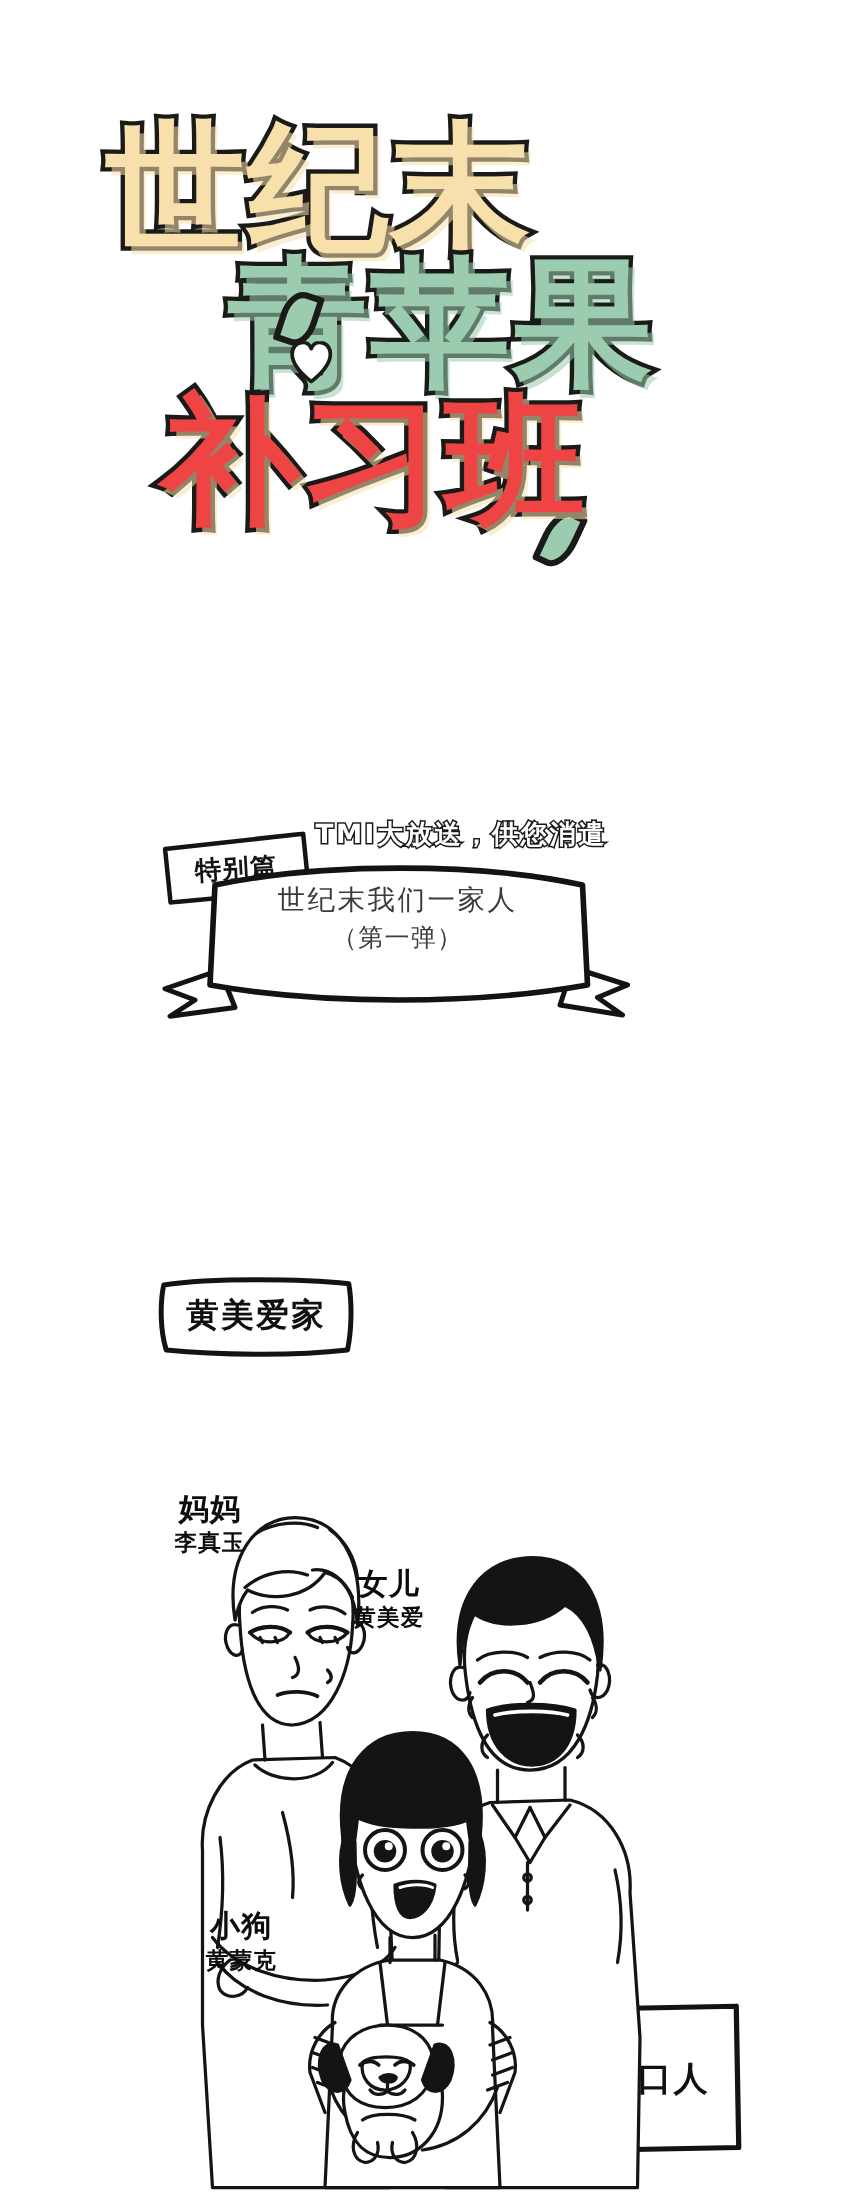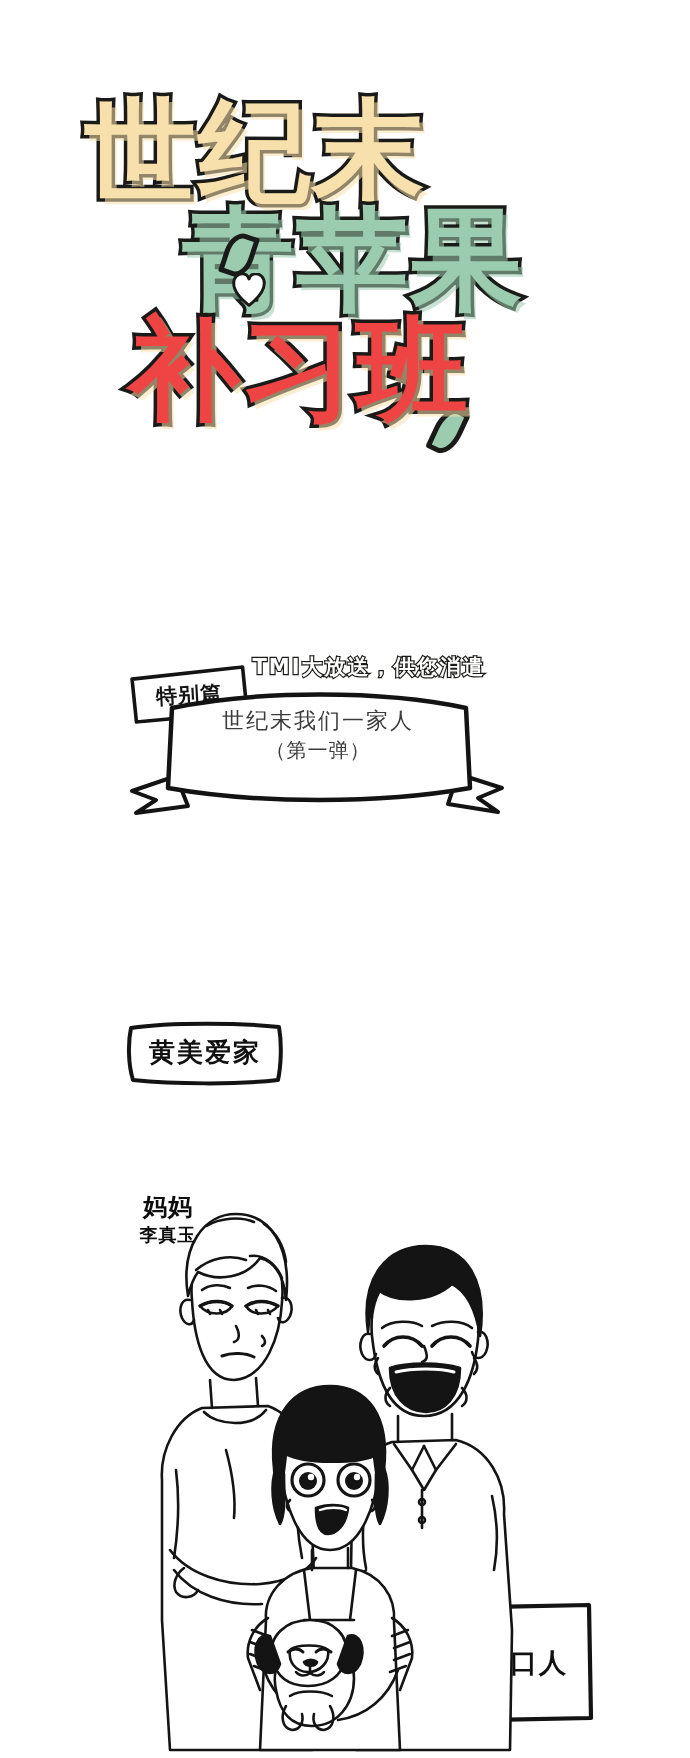--- a/index.html
+++ b/index.html
@@ -440,21 +440,29 @@
       </g>
     </svg>
   </div>
 
   <div class="char-label" id="label-mom">
     <span class="role">妈妈</span>
     <span class="name">李真玉</span>
   </div>
 
 
-
+  <div class="char-label" id="label-daughter">
+    <span class="role">女儿</span>
+    <span class="name">黄美爱</span>
+  </div>
+
+  <div class="char-label" id="label-dog">
+    <span class="role">小狗</span>
+    <span class="name">黄蒙克</span>
+  </div>
 
   <div id="callout-box">
     <svg width="170" height="125" viewBox="0 0 170 125">
       <path d="M6 8 L164 5 L166 118 L8 121 Z" fill="#ffffff" stroke="#131313" stroke-width="4.2" stroke-linejoin="round" stroke-linecap="round"></path>
     </svg>
     <div class="cb-text">有四口人</div>
   </div>
 
 </div>
 

